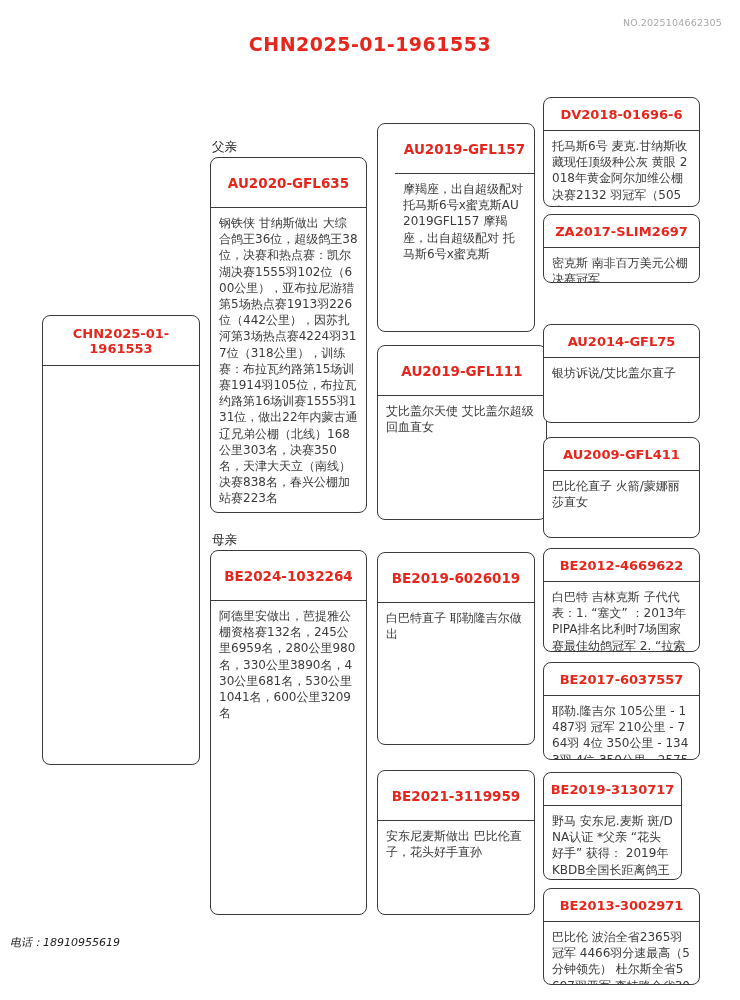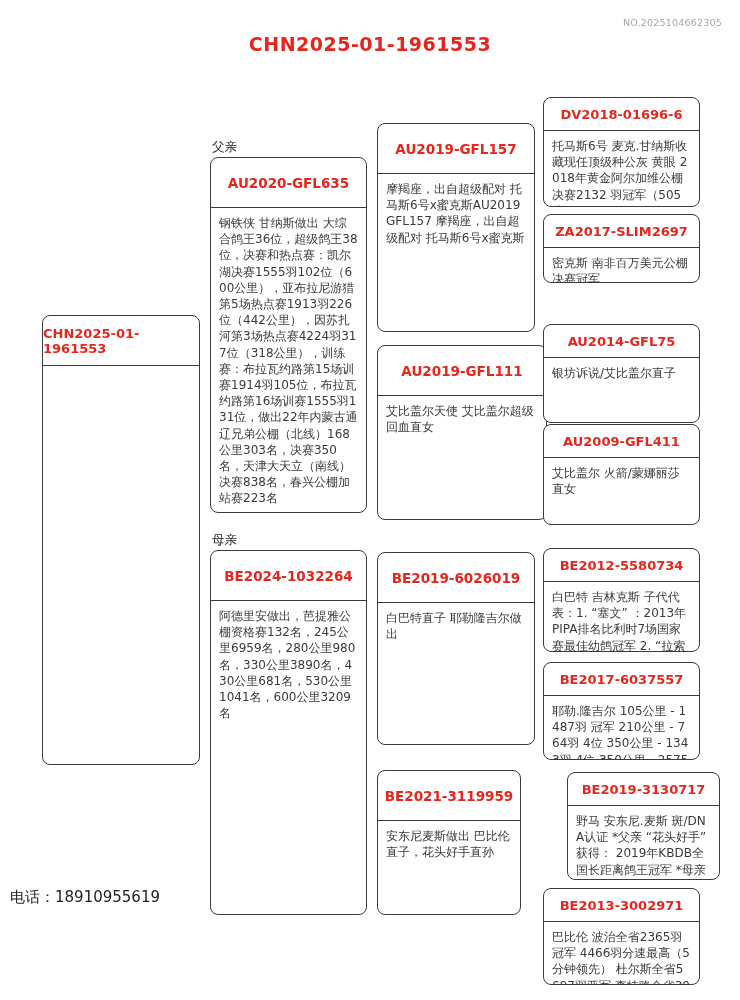--- a/index.html
+++ b/index.html
@@ -8,33 +8,33 @@
     font-family:"DejaVu Sans","Liberation Sans",sans-serif;
   }
   .serial{
     position:absolute;top:17px;right:18px;font-size:9.5px;color:#a8a8a8;letter-spacing:.2px;
   }
   .main-title{
     position:absolute;top:33px;left:0;width:100%;margin:0;text-align:center;
     font-size:19px;font-weight:bold;color:#e5261d;letter-spacing:.5px;
   }
   .phone{
-    position:absolute;left:10px;top:888px;font-size:15px;color:#222222;
+    position:absolute;left:10px;top:935px;font-size:11px;color:#222222;font-style:italic;
   }
   .gen-label{
     position:absolute;font-size:12.5px;color:#1e1e1e;
   }
   .card{
     position:absolute;border:1px solid #3b3b3b;border-radius:8px;background:#ffffff;
     box-sizing:border-box;overflow:hidden;
   }
   .card-title{
     display:flex;align-items:center;justify-content:center;
     color:#e5261d;font-weight:bold;border-bottom:1px solid #3b3b3b;
-    box-sizing:border-box;
+    text-align:center;box-sizing:border-box;
   }
   .th-tall{height:50px;font-size:13.5px;}
   .th-short{height:33px;font-size:13px;}
   .card-body{
     padding:7px 8px;font-size:12px;line-height:16.2px;color:#3a3a3a;
     word-break:break-all;text-align:left;
   }
 </style>
 </head>
 <body>
@@ -54,71 +54,71 @@
     <div class="card-title th-tall">AU2020-GFL635</div>
     <div class="card-body">钢铁侠 甘纳斯做出 大综合鸽王36位，超级鸽王38位，决赛和热点赛：凯尔湖决赛1555羽102位（600公里），亚布拉尼游猎第5场热点赛1913羽226位（442公里），因苏扎河第3场热点赛4224羽317位（318公里），训练赛：布拉瓦约路第15场训赛1914羽105位，布拉瓦约路第16场训赛1555羽131位，做出22年内蒙古通辽兄弟公棚（北线）168公里303名，决赛350名，天津大天立（南线）决赛838名，春兴公棚加站赛223名</div>
   </div>
 
   <div class="gen-label" style="left:212px;top:532px;font-family:Liberation Serif, serif;">母亲</div>
   <div class="card" style="left:210px;top:550px;width:157px;height:365px;">
     <div class="card-title th-tall">BE2024-1032264</div>
     <div class="card-body">阿德里安做出，芭提雅公棚资格赛132名，245公里6959名，280公里980名，330公里3890名，430公里681名，530公里1041名，600公里3209名</div>
   </div>
 
-  <div class="card" style="left:377px;top:123px;width:158px;height:209px;">
+  <div class="card" style="left:377px;top:123px;width:158px;height:209px;padding-left:17px;">
     <div class="card-title th-tall">AU2019-GFL157</div>
     <div class="card-body">摩羯座，出自超级配对 托马斯6号x蜜克斯AU2019GFL157 摩羯座，出自超级配对 托马斯6号x蜜克斯</div>
   </div>
 
   <div class="card" style="left:377px;top:345px;width:170px;height:175px;">
     <div class="card-title th-tall">AU2019-GFL111</div>
     <div class="card-body">艾比盖尔天使 艾比盖尔超级回血直女</div>
   </div>
 
   <div class="card" style="left:377px;top:552px;width:158px;height:193px;">
     <div class="card-title th-tall">BE2019-6026019</div>
     <div class="card-body">白巴特直子 耶勒隆吉尔做出</div>
   </div>
 
-  <div class="card" style="left:377px;top:770px;width:144px;height:145px;">
+  <div class="card" style="left:377px;top:770px;width:158px;height:145px;">
     <div class="card-title th-tall">BE2021-3119959</div>
     <div class="card-body">安东尼麦斯做出 巴比伦直子，花头好手直孙</div>
   </div>
 
   <div class="card" style="left:543px;top:97px;width:157px;height:110px;">
     <div class="card-title th-short">DV2018-01696-6</div>
     <div class="card-body">托马斯6号 麦克.甘纳斯收藏现任顶级种公灰 黄眼 2018年黄金阿尔加维公棚决赛2132 羽冠军（505公</div>
   </div>
 
   <div class="card" style="left:543px;top:214px;width:157px;height:69px;">
     <div class="card-title th-short">ZA2017-SLIM2697</div>
     <div class="card-body">密克斯 南非百万美元公棚决赛冠军</div>
   </div>
 
   <div class="card" style="left:543px;top:324px;width:157px;height:99px;">
     <div class="card-title th-short">AU2014-GFL75</div>
     <div class="card-body">银坊诉说/艾比盖尔直子</div>
   </div>
 
-  <div class="card" style="left:543px;top:424px;width:157px;height:101px;">
+  <div class="card" style="left:543px;top:437px;width:157px;height:101px;">
     <div class="card-title th-short">AU2009-GFL411</div>
-    <div class="card-body">艾比盖尔 火箭/蒙娜丽莎直女</div>
+    <div class="card-body">巴比伦直子 火箭/蒙娜丽莎直女</div>
   </div>
 
   <div class="card" style="left:543px;top:548px;width:157px;height:104px;">
-    <div class="card-title th-short">BE2012-5580734</div>
+    <div class="card-title th-short">BE2012-4669622</div>
     <div class="card-body">白巴特 吉林克斯 子代代表：1. “塞文” ：2013年PIPA排名比利时7场国家赛最佳幼鸽冠军 2. “拉索</div>
   </div>
 
   <div class="card" style="left:543px;top:662px;width:157px;height:98px;">
     <div class="card-title th-short">BE2017-6037557</div>
     <div class="card-body">耶勒.隆吉尔 105公里 - 1487羽 冠军 210公里 - 764羽 4位 350公里 - 1343羽 4位 350公里 - 2575羽 4</div>
   </div>
 
-  <div class="card" style="left:543px;top:772px;width:153px;height:108px;margin-left:24px;">
+  <div class="card" style="left:543px;top:772px;width:139px;height:108px;">
     <div class="card-title th-short">BE2019-3130717</div>
     <div class="card-body">野马 安东尼.麦斯 斑/DNA认证 *父亲 “花头好手” 获得： 2019年KBDB全国长距离鸽王冠军 *母亲作</div>
   </div>
 
   <div class="card" style="left:543px;top:888px;width:157px;height:97px;">
     <div class="card-title th-short">BE2013-3002971</div>
     <div class="card-body">巴比伦  波治全省2365羽冠军 4466羽分速最高（5分钟领先） 杜尔斯全省5697羽亚军 查特路全省307</div>
   </div>
 
   <div class="phone">电话：18910955619</div>

